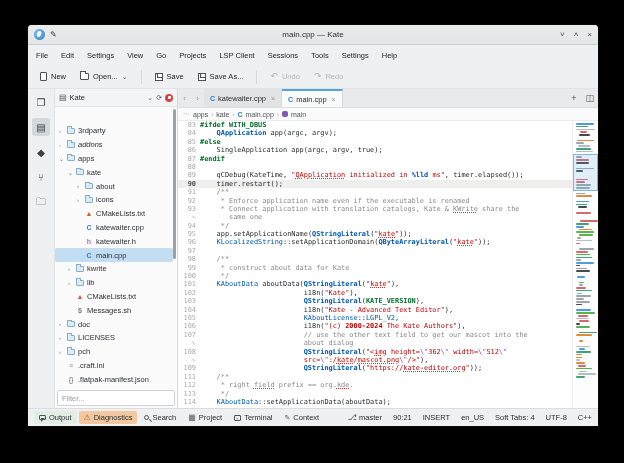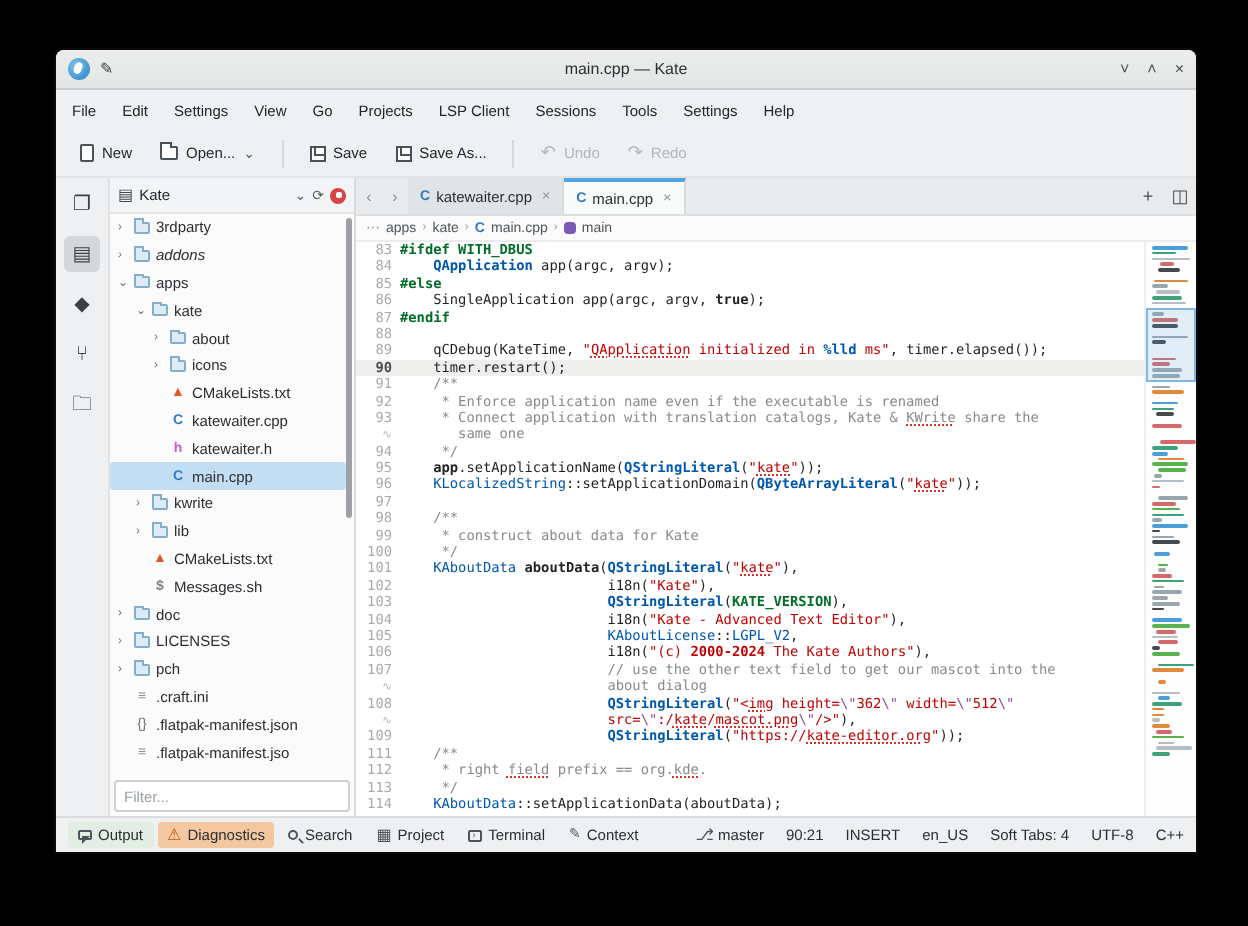--- a/index.html
+++ b/index.html
@@ -97,21 +97,21 @@
   .sg-p{color:#006e28;font-weight:bold;}
   .sg-t{color:#0057ae;font-weight:bold;}
   .sg-tn{color:#0057ae;}
   .sg-s{color:#bf0303;}
   .sg-su{color:#bf0303;text-decoration:underline dotted #d0342c 1px;text-underline-offset:1px;}
   .sg-sb{color:#bf0303;font-weight:bold;}
   .sg-e{color:#924c9d;}
   .sg-f{color:#0057ae;font-weight:bold;}
   .sg-c{color:#8a8a89;}
   .sg-cu{color:#8a8a89;text-decoration:underline dotted #d0342c 1px;text-underline-offset:1px;}
-  .sg-k{color:#1f2226;font-weight:bold;}
+  .sg-k{color:#1f2226;font-weight:normal;}
   .sg-i{color:#1f2226;}
   #minimap{width:26px;flex:0 0 auto;border-left:1px solid #eceef0;background:#fdfdfd;position:relative;
     padding:2px 2px 2px 3px;}
   .mm-row{height:1.6px;margin-bottom:1.2px;border-radius:1px;}
   #mm-viewport{position:absolute;left:0;right:0;top:33px;height:37px;background:rgba(100,170,220,.18);
     border:1px solid #7db8de;}
   
   #statusbar{height:18px;background:#eff0f1;border-top:1px solid #dbdcde;display:flex;align-items:center;
     padding:0 6px;font-size:7.5px;color:#2b2e31;flex:0 0 auto;gap:2px;}
   .sb-btn{display:flex;align-items:center;gap:3px;padding:2px 5px;border-radius:2px;white-space:nowrap;}
@@ -199,21 +199,21 @@
       <div id="proj-header">
         <span class="proj-ico">▤</span>
         <span>Kate</span>
         <span class="spacer"></span>
         <span class="chev">⌄</span>
         <span class="chev">⟳</span>
         <span class="red-dot"></span>
       </div>
       <div id="tree-wrap">
         <div id="tree">
-            <div class="tree-row" style="padding-left: 4px;">
+            <div class="tree-row" style="padding-left: 4px; margin-top: 17px;">
               <span class="exp">›</span>
               <span class="ficon">
                 <span class="fold"></span>
               </span>
               <span>3rdparty</span>
             </div>
             <div class="tree-row" style="padding-left: 4px; font-style: italic;">
               <span class="exp">›</span>
               <span class="ficon">
                 <span class="fold"></span>

